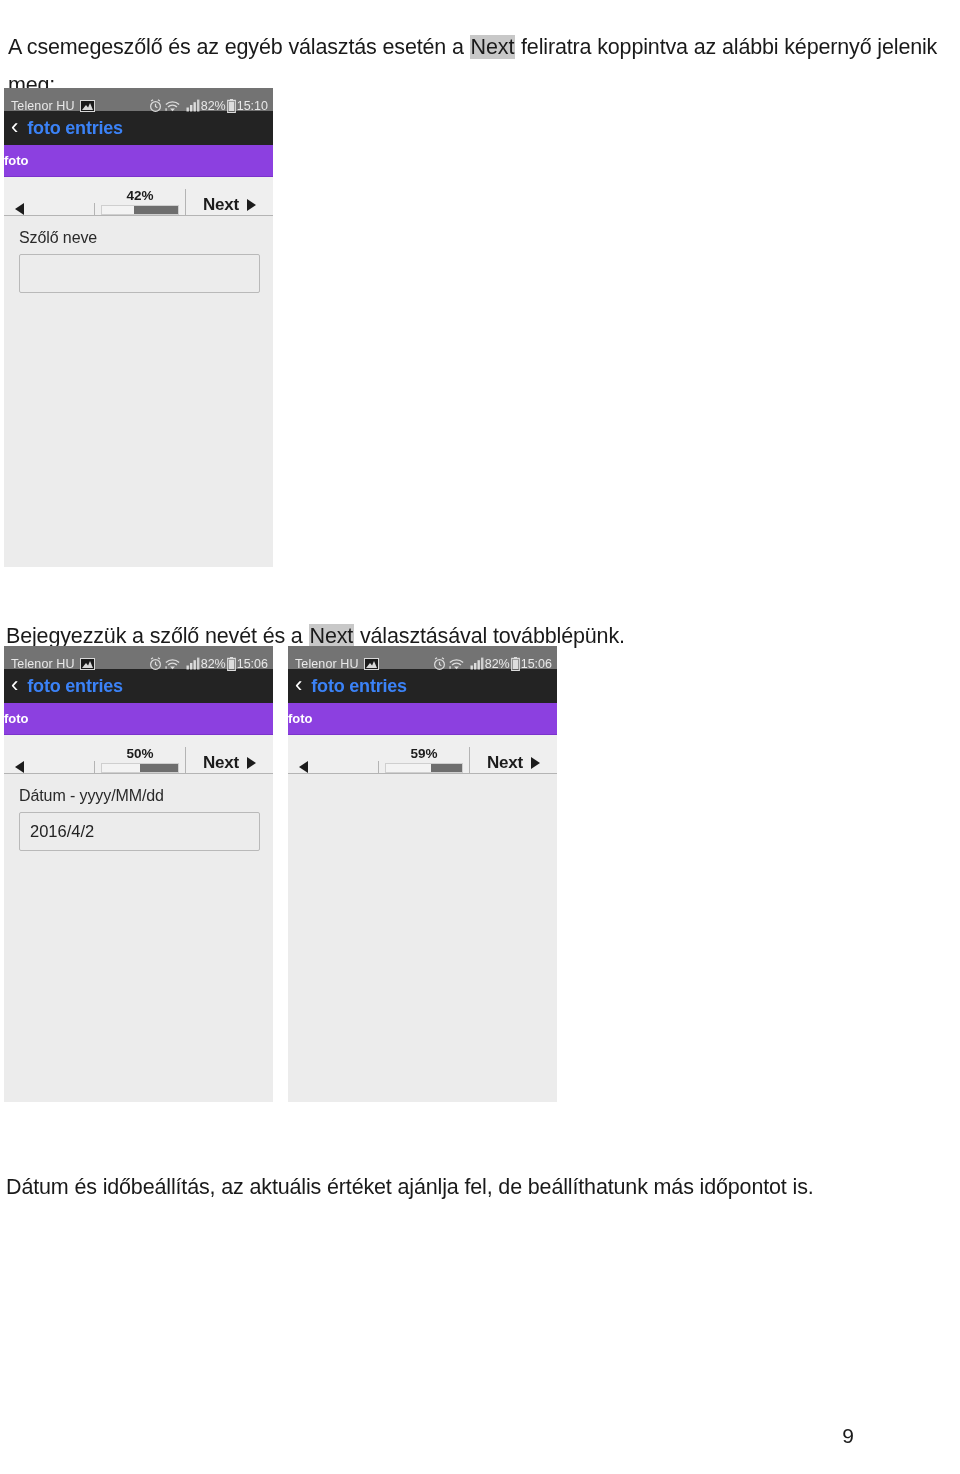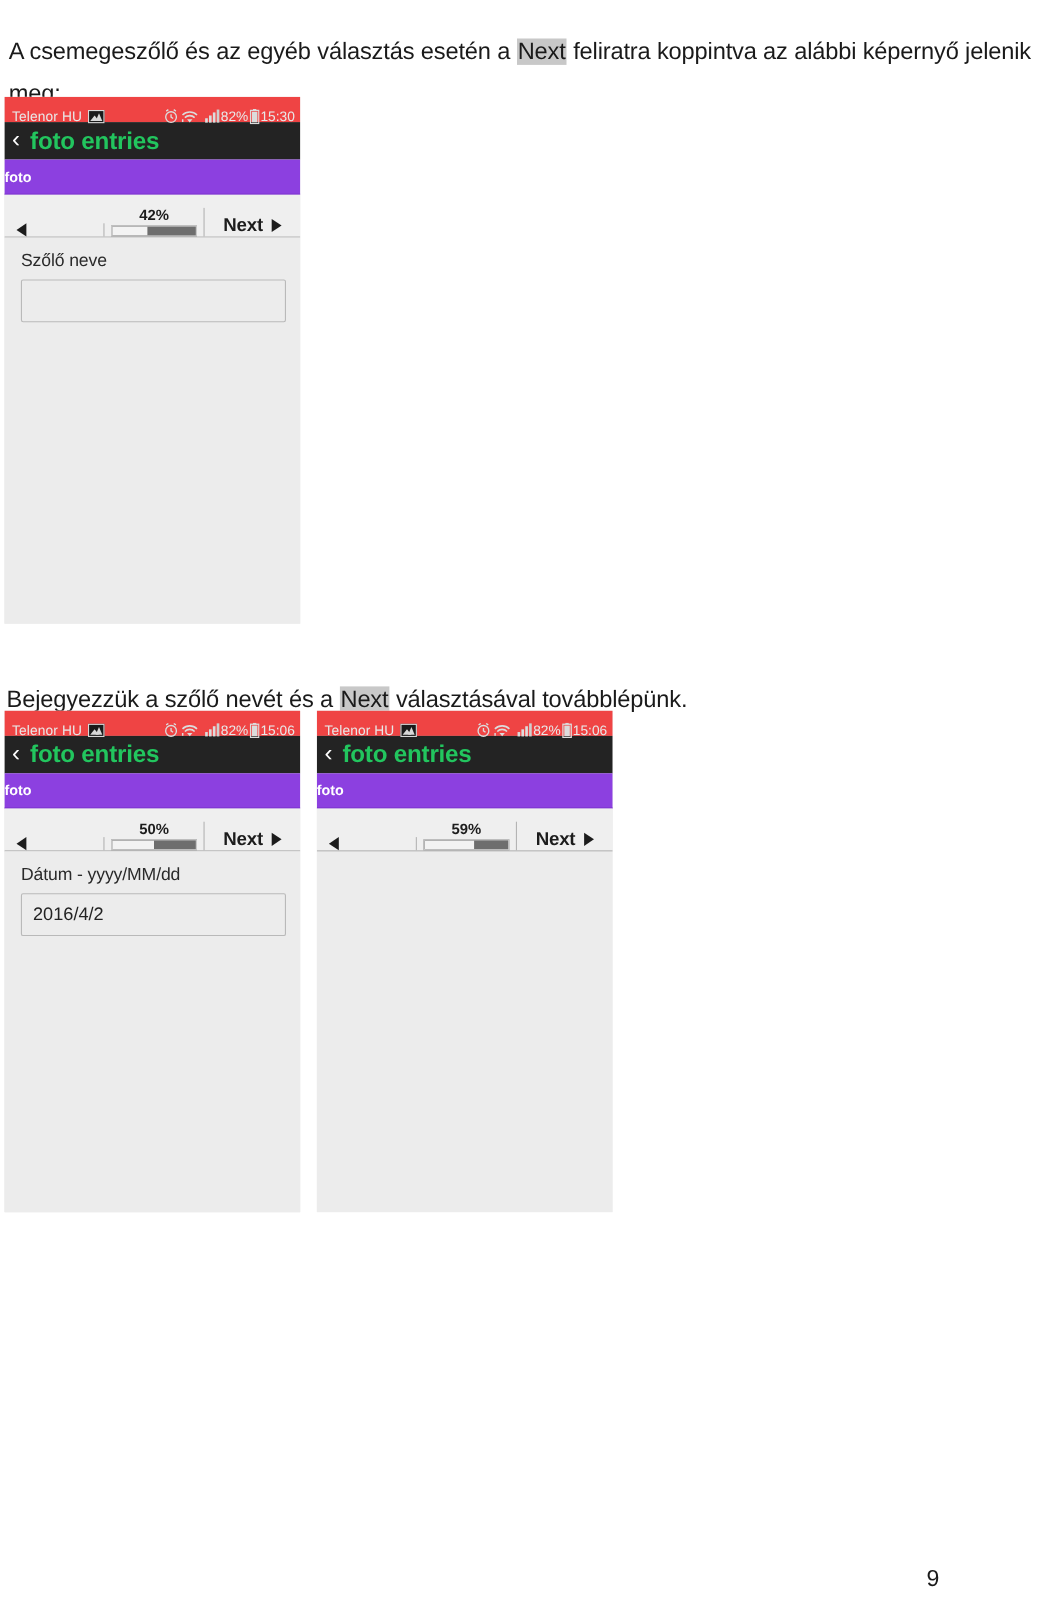--- a/index.html
+++ b/index.html
@@ -54,21 +54,21 @@
     background: #ececec;
     overflow: hidden;
   }
   .phone.p1 { left: 4px;   top: 88px;  width: 269px; height: 479px; }
   .phone.p2 { left: 4px;   top: 646px; width: 269px; height: 456px; }
   .phone.p3 { left: 288px; top: 646px; width: 269px; height: 456px; }
 
   
   .statusbar {
     height: 23px;
-    background: #ef4444;
+    background: #737373;
     display: flex;
     align-items: center;
     padding: 12px 5px 0 7px;
     box-sizing: border-box;
   }
   .carrier {
     color: #e8e8e8;
     font-size: 12.5px;
     letter-spacing: 0.1px;
     white-space: nowrap;
@@ -123,22 +123,22 @@
   }
   .back-chevron {
     color: #ffffff;
     font-size: 22px;
     line-height: 1;
     font-weight: 400;
     margin-right: 9px;
     margin-top: -2px;
   }
   .ab-title {
-    color: #22c55e;
-    font-size: 22px;
+    color: #3b82f6;
+    font-size: 18px;
     font-weight: bold;
     letter-spacing: -0.2px;
   }
 
   
   .formtitle {
     height: 31px;
     background: #8c40e0;
     color: #ffffff;
     font-size: 13px;
@@ -277,21 +277,21 @@
           <rect x="4.0" y="6.0" width="2.4" height="6.5" fill="#dcdcdc"></rect>
           <rect x="7.5" y="3.2" width="2.4" height="9.3" fill="#dcdcdc"></rect>
           <rect x="11.0" y="0.6" width="2.4" height="11.9" fill="#cfcfcf"></rect>
         </svg>
         <span class="sb-text">82%</span>
         <svg class="sb-ico" width="9" height="14" viewBox="0 0 9 14">
           <rect x="3" y="0" width="3" height="1.4" fill="#dcdcdc"></rect>
           <rect x="0.7" y="1.4" width="7.6" height="12" fill="none" stroke="#dcdcdc" stroke-width="1.2"></rect>
           <rect x="2" y="2.6" width="5" height="9.6" fill="#dcdcdc"></rect>
         </svg>
-        <span class="sb-text">15:30</span>
+        <span class="sb-text">15:10</span>
       </span>
     </div>
 
     <div class="actionbar">
       <span class="back-chevron">‹</span>
       <span class="ab-title">foto entries</span>
     </div>
 
     <div class="formtitle">
       <span>foto</span>
@@ -440,16 +440,17 @@
         </span>
       </div>
       <div class="nav-cell nav-next">
         <span class="next-label">Next</span>
         <span class="tri-right"></span>
       </div>
     </div>
 
   </div>
 
+  <p class="doc-para para-bot">Dátum és időbeállítás, az aktuális értéket ajánlja fel, de beállíthatunk más időpontot is.</p>
 
   <div class="page-number">9</div>
 
 </div>
 
 </body></html>

